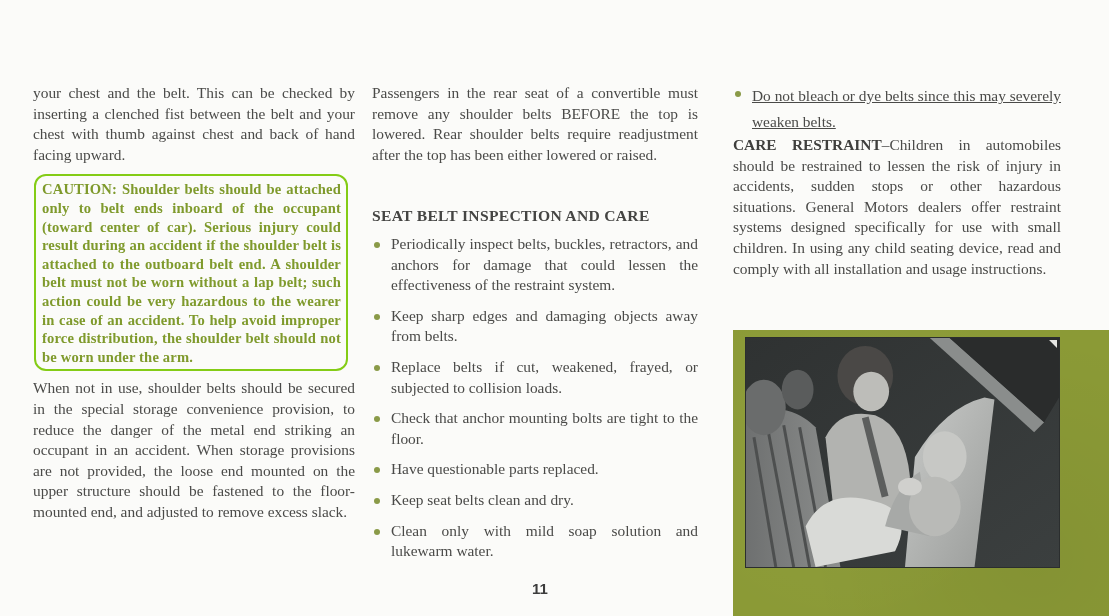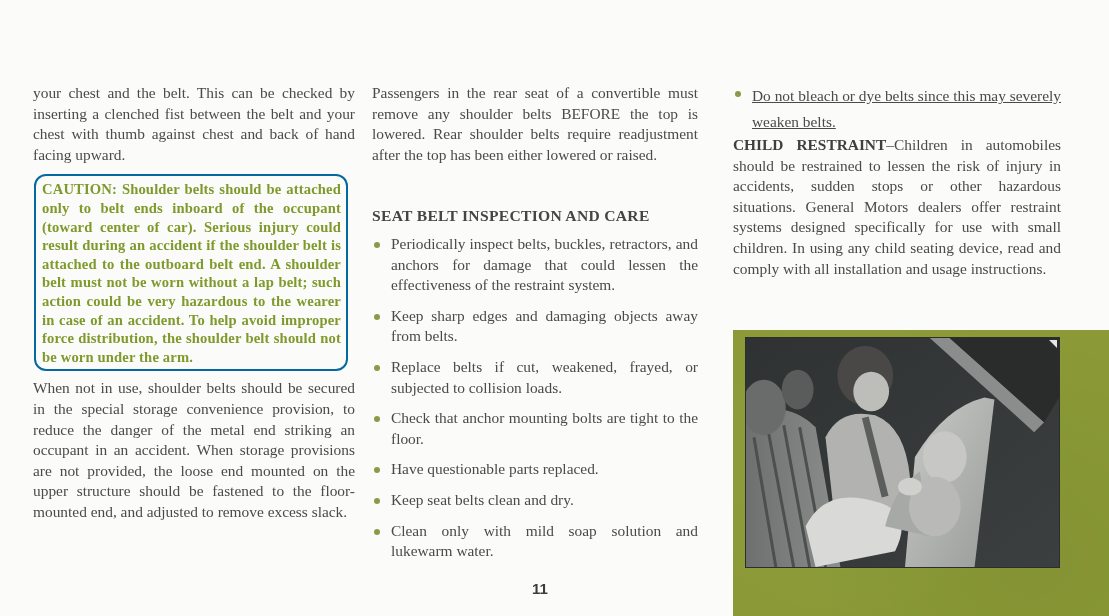--- a/index.html
+++ b/index.html
@@ -21,21 +21,21 @@
     }
     .col p { margin: 0; }
     #col1 { left: 33px; top: 55px; width: 322px; }
     #col2 { left: 372px; top: 55px; width: 326px; font-family: Liberation Serif, serif; }
     #col3 { left: 733px; top: 55px; width: 328px; }
 
     .caution {
       margin-top: 9px;
       margin-left: 1px;
       width: 314px;
-      border: 2px solid #0369a1;
+      border: 2px solid #84cc16;
       border-radius: 12px;
       padding: 4px 5px 3px 6px;
       color: #7f9a2c;
       font-size: 14.6px;
       line-height: 18.6px;
       font-weight: bold;
       letter-spacing: 0.15px;
       text-align: justify;
     }
     .after-caution { margin-top: 7px !important; }
@@ -114,21 +114,21 @@
     <li><span class="dot"></span><span>Have questionable parts replaced.</span></li>
     <li><span class="dot"></span><span>Keep seat belts clean and dry.</span></li>
     <li><span class="dot"></span><span>Clean only with mild soap solution and lukewarm water.</span></li>
   </ul>
 </div>
 
 <div id="col3" class="col">
   <ul class="bullets">
     <li><span class="dot"></span><span>Do not bleach or dye belts since this may severely weaken belts.</span></li>
   </ul>
-  <p><span class="child-heading">CHILD RESTRAINT</span><span>–Children in automobiles should be restrained to lessen the risk of injury in accidents, sudden stops or other hazardous situations. General Motors dealers offer restraint systems designed specifically for use with small children. In using any child seating device, read and comply with all installation and usage instructions.</span></p>
+  <p><span class="child-heading">CARE RESTRAINT</span><span>–Children in automobiles should be restrained to lessen the risk of injury in accidents, sudden stops or other hazardous situations. General Motors dealers offer restraint systems designed specifically for use with small children. In using any child seating device, read and comply with all installation and usage instructions.</span></p>
 </div>
 
 <div class="page-number">11</div>
 
 <div class="photo-panel">
   <div class="photo" title="Woman securing an infant in a child restraint seat in a car's rear seat">
     <svg viewBox="0 0 315 231" preserveAspectRatio="none">
       <defs>
         <linearGradient id="bg" x1="0" y1="0" x2="1" y2="1">
           <stop offset="0" stop-color="#2f3232"></stop>

